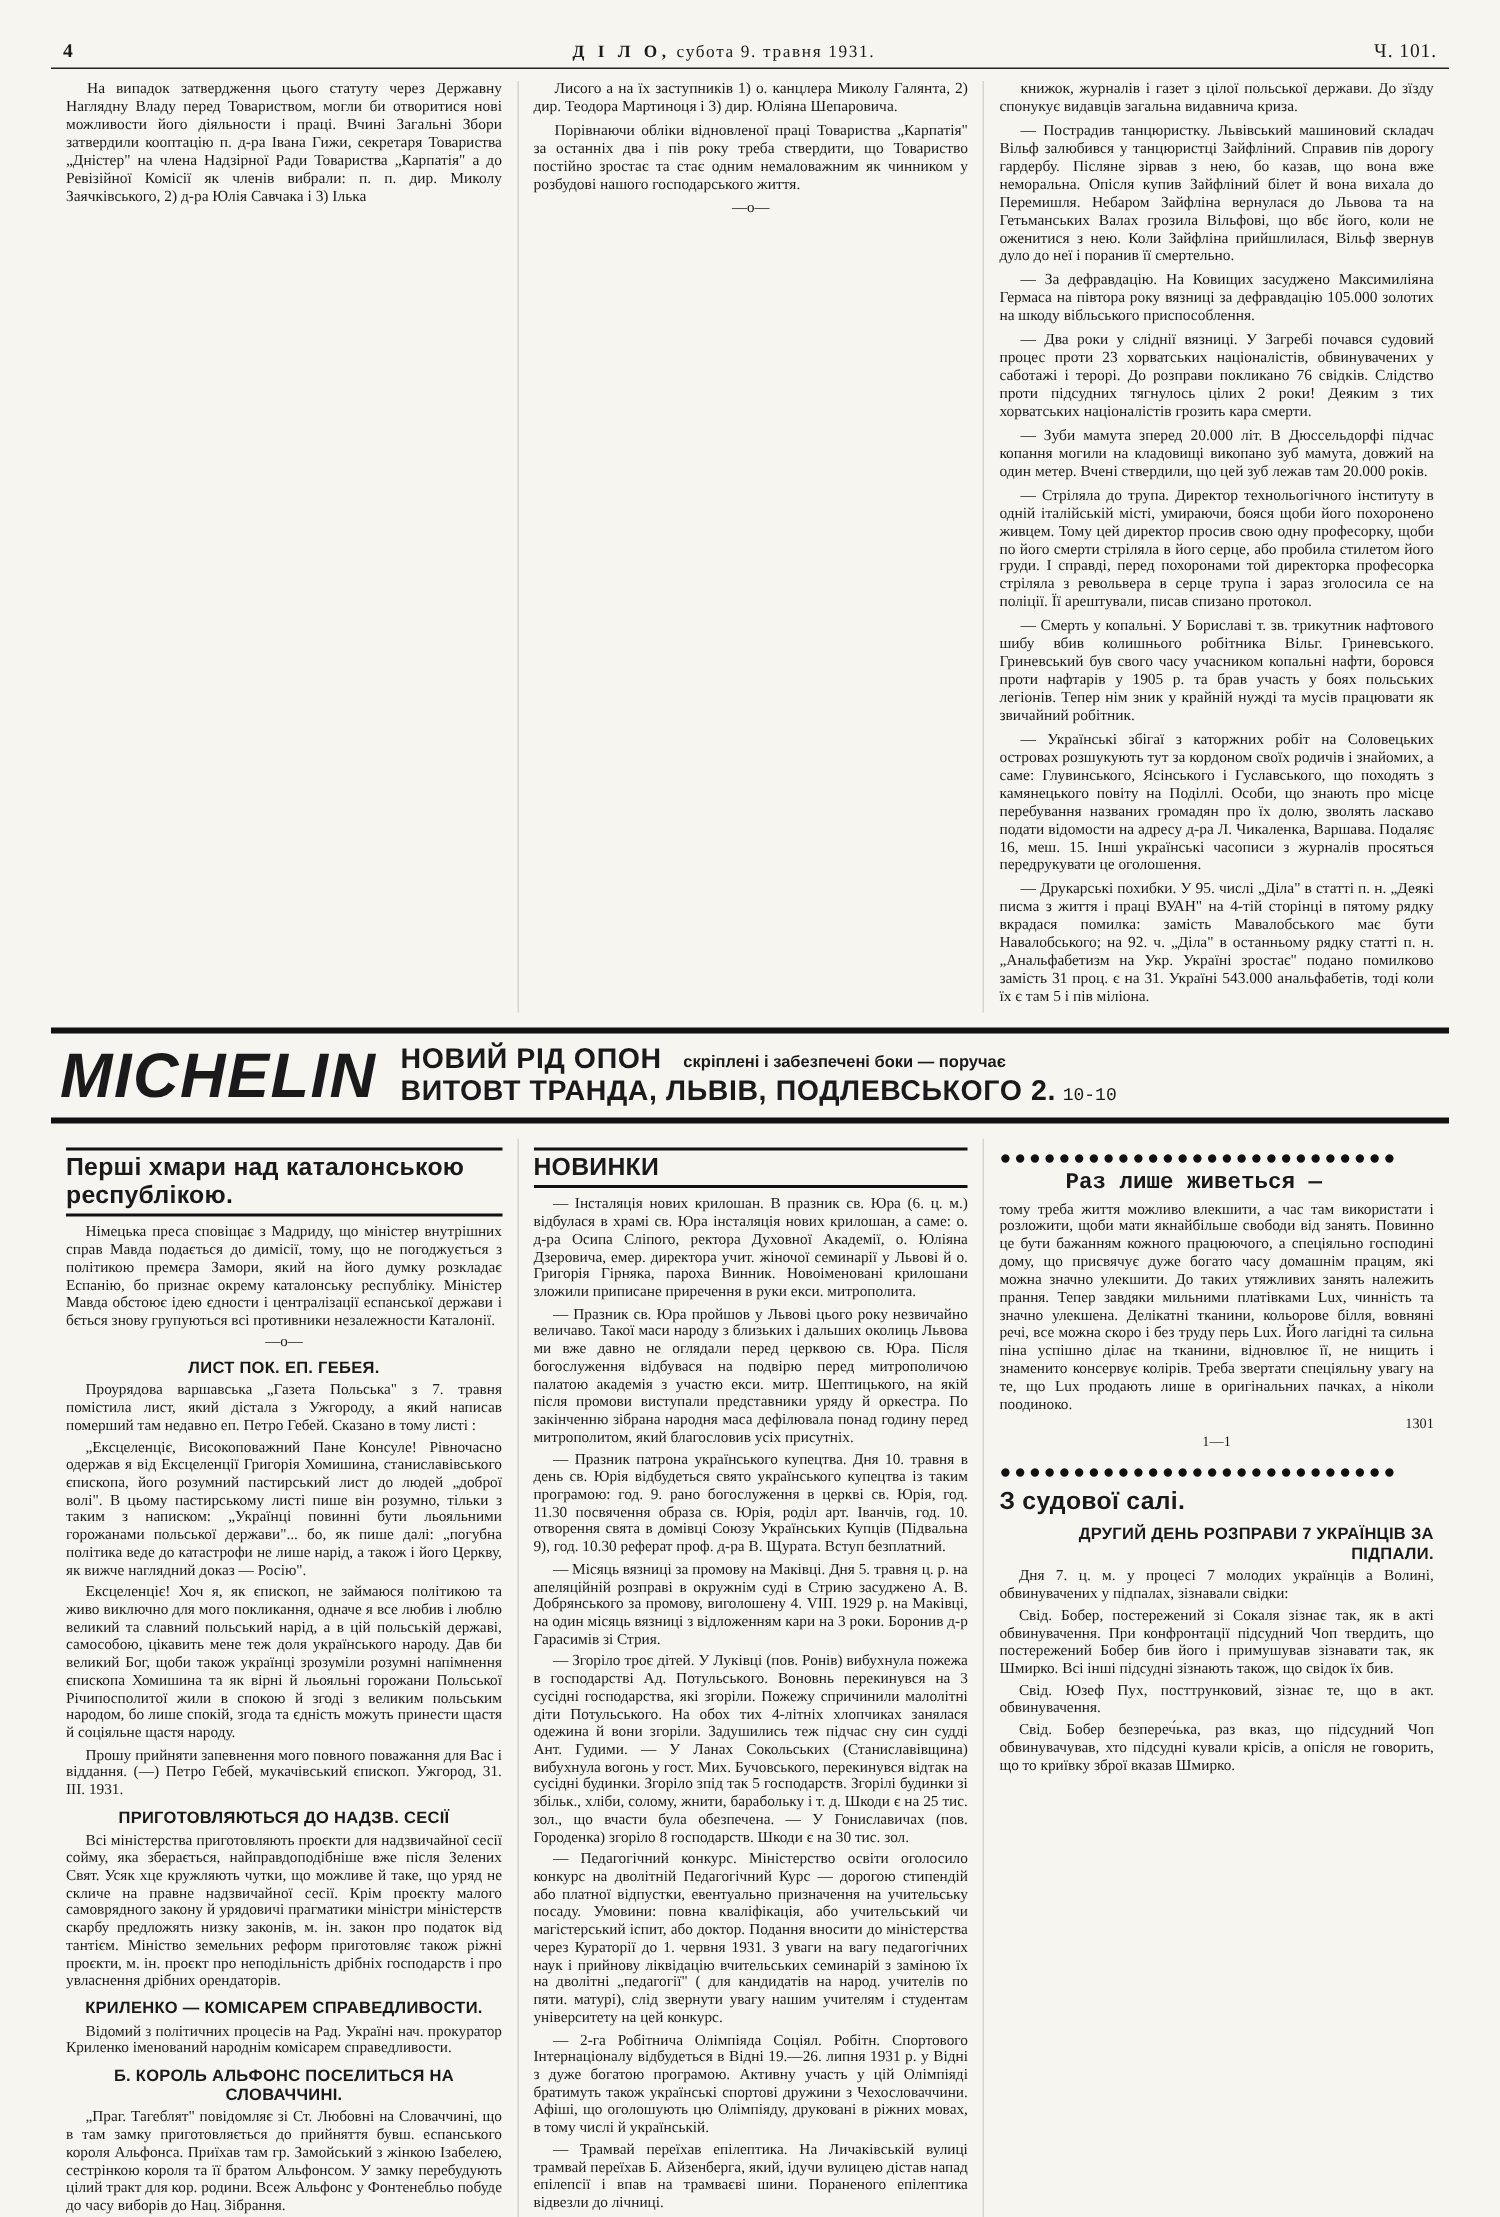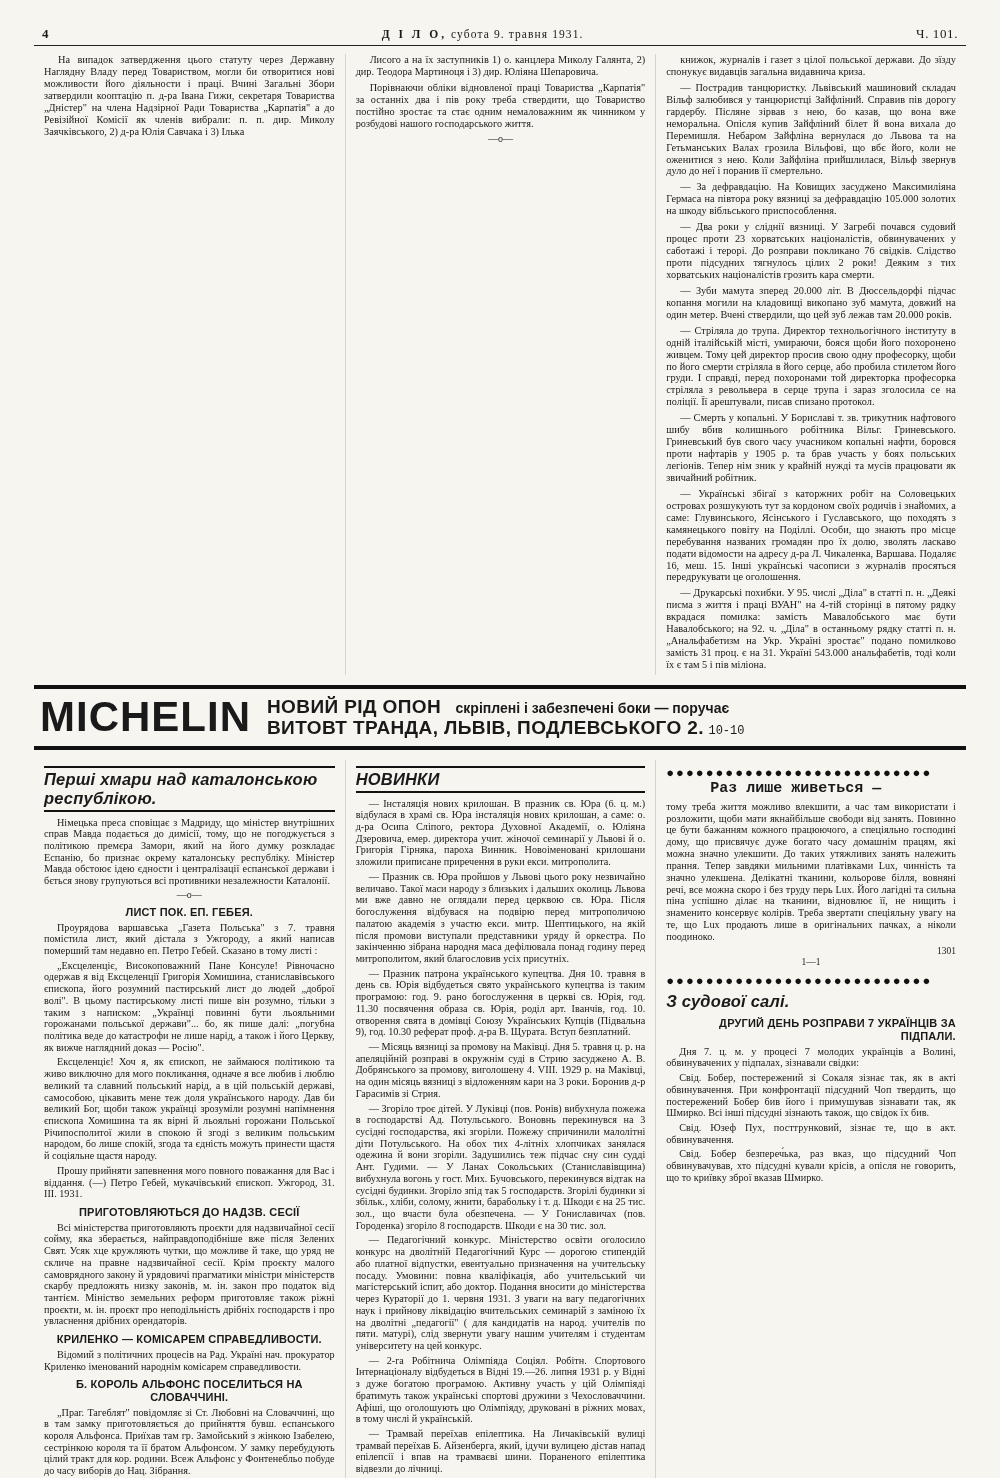--- a/index.html
+++ b/index.html
@@ -70,38 +70,39 @@
     align-items: center;
     gap: 16px;
   }
   .ad .brand {
     font-family: "Liberation Sans", sans-serif;
     font-weight: bold;
     font-size: 42px;
     letter-spacing: 1px;
     line-height: 1;
     white-space: nowrap;
+    font-style: italic;
   }
   .ad .adtext {
     font-family: "Liberation Sans", sans-serif;
     line-height: 1.12;
     flex: 1;
   }
   .ad .ad-l1 {
     font-weight: bold;
     font-size: 19px;
     letter-spacing: .4px;
   }
   .ad .ad-l2 {
     font-weight: bold;
     font-size: 19px;
     letter-spacing: .4px;
   }
   .ad .ad-small {
-    font-size: 14px;
+    font-size: 11px;
     font-weight: bold;
     display: inline-block;
     vertical-align: middle;
     line-height: 1.1;
     margin-left: 10px;
   }
   .ad .ad-code {
     font-size: 12px;
     font-weight: normal;
     font-family: Liberation Mono, monospace;
@@ -126,21 +127,20 @@
   h2.sec {
     font-family: "Liberation Sans", sans-serif;
     font-weight: bold;
     font-size: 16.5px;
     margin: 6px 0 5px 0;
     text-align: left;
     letter-spacing: .2px;
     border-top: 2px solid #111;
     border-bottom: 2px solid #111;
     padding: 2px 0 2px 0;
-    font-style: italic;
   }
   h2.sec.plain { border: none; padding: 0; }
   h2.sec.center { text-align: center; }
   h3.sub {
     font-family: "Liberation Sans", sans-serif;
     font-weight: bold;
     font-size: 11px;
     text-align: center;
     margin: 6px 0 3px 0;
     letter-spacing: .2px;

